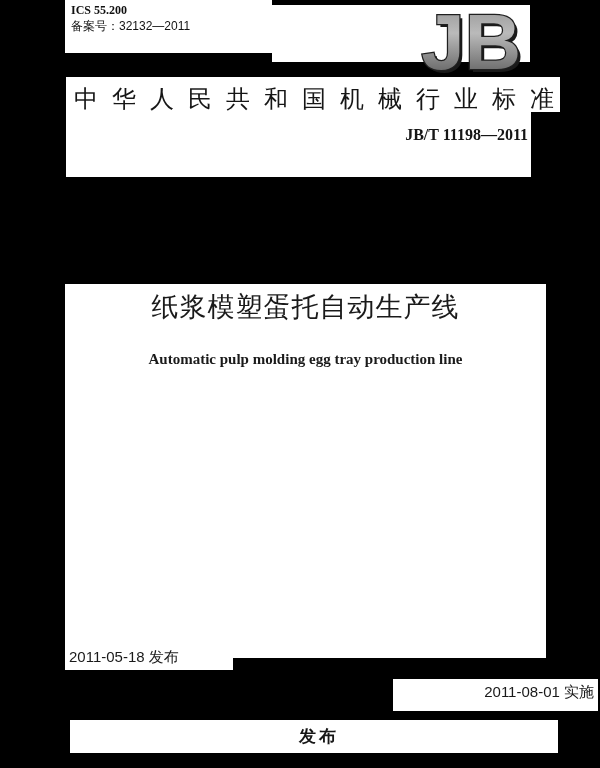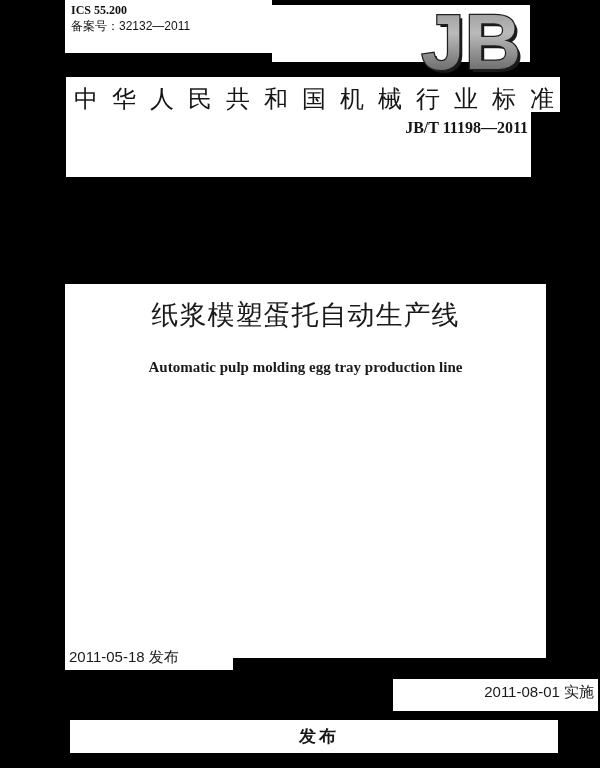--- a/index.html
+++ b/index.html
@@ -28,33 +28,33 @@
   .header-title {
     padding: 6px 0 0 8px;
     font-size: 24px;
     font-weight: 500;
     letter-spacing: 14px;
     white-space: nowrap;
     color: #161616;
   }
   .header-band-lower { left: 66px; top: 112px; width: 465px; height: 65px; }
   .standard-no {
-    margin-top: 7px;
+    margin-top: 14px;
     padding-right: 3px;
     text-align: right;
     font-family: "Liberation Serif", serif;
     font-weight: 600;
     font-size: 16px;
     color: #161616;
   }
 
   
   .title-block { left: 65px; top: 284px; width: 481px; height: 374px; text-align: center; }
   .title-zh {
-    margin-top: 13px;
+    margin-top: 5px;
     font-family: "Liberation Serif", serif;
     font-size: 27px;
     font-weight: 500;
     letter-spacing: 1px;
     color: #1a1a1a;
     white-space: nowrap;
   }
   .title-en {
     margin-top: 26px;
     font-family: "Liberation Serif", serif;

